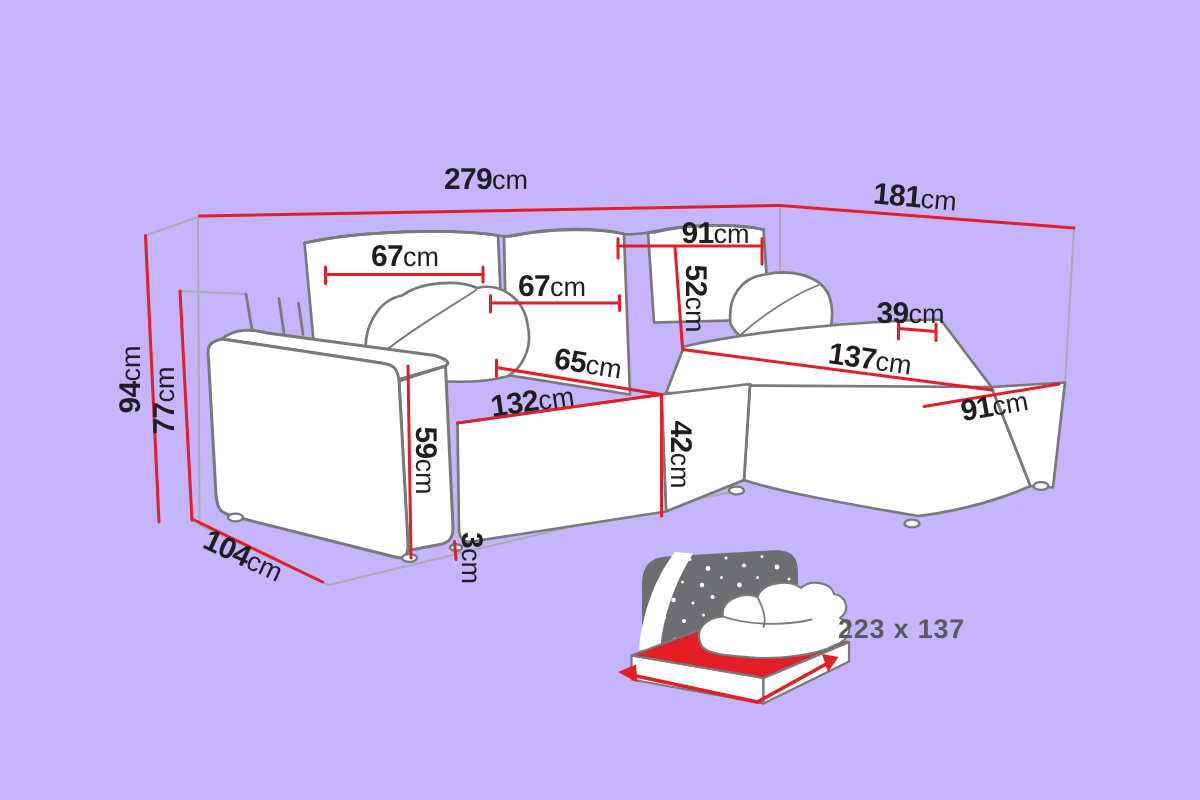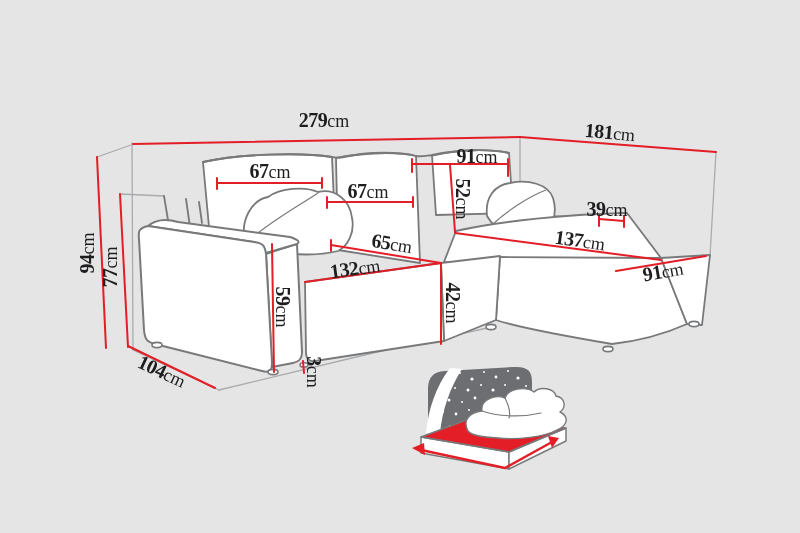--- a/index.html
+++ b/index.html
@@ -1,17 +1,17 @@
 <!DOCTYPE html>
 <html><head>
 <meta charset="utf-8">
 <style>
   html,body{margin:0;padding:0;background:#ffffff;}
-  .canvas{position:relative;width:800px;height:533px;background:#e5e5e5;overflow:hidden;
-          font-family:Liberation Serif, serif;}
+  .canvas{position:relative;width:800px;height:533px;background:#c4b5fd;overflow:hidden;
+          font-family:Liberation Sans, sans-serif;}
   svg{position:absolute;left:0;top:0;}
   .lbl{position:absolute;white-space:nowrap;color:#1e1e20;line-height:1;
        transform:translate(-50%,-50%);}
   .lbl b{font-weight:700;font-size:20px;letter-spacing:-0.5px;}
   .lbl .u{font-weight:400;font-size:18px;}
   .r90{transform:translate(-50%,-50%) rotate(90deg);}
   .rm90{transform:translate(-50%,-50%) rotate(-90deg);}
   .r5{transform:translate(-50%,-50%) rotate(5deg);}
   .r8{transform:translate(-50%,-50%) rotate(8deg);}
   .r9{transform:translate(-50%,-50%) rotate(9deg);}
@@ -174,14 +174,15 @@
 <div class="lbl rm10" style="left:663px;top:271px"><b>91</b><span class="u">cm</span></div>
 <div class="lbl r9" style="left:392px;top:243px"><b>65</b><span class="u">cm</span></div>
 <div class="lbl rm8" style="left:355px;top:268px"><b>132</b><span class="u">cm</span></div>
 <div class="lbl r90" style="left:453px;top:303px"><b>42</b><span class="u">cm</span></div>
 <div class="lbl r90" style="left:283px;top:307px"><b>59</b><span class="u">cm</span></div>
 <div class="lbl r90" style="left:314px;top:372px"><b>3</b><span class="u">cm</span></div>
 <div class="lbl rm90" style="left:87px;top:253px"><b>94</b><span class="u">cm</span></div>
 <div class="lbl rm90" style="left:110px;top:267px"><b>77</b><span class="u">cm</span></div>
 <div class="lbl r25" style="left:162px;top:371px"><b>104</b><span class="u">cm</span></div>
 
+<div class="bedsize" style="left:601px;top:420px">223 x 137</div>
 
 </div>
 
 </body></html>

